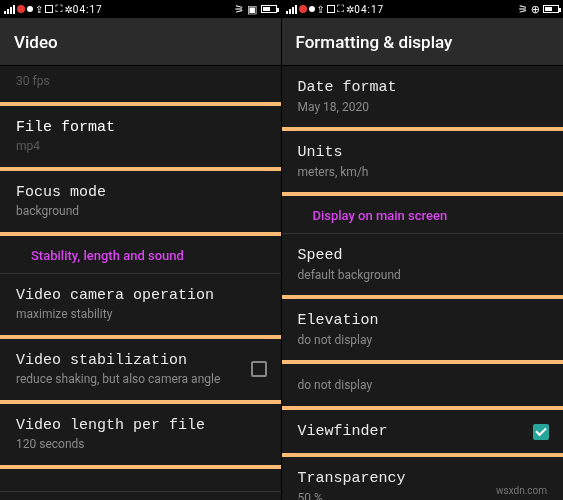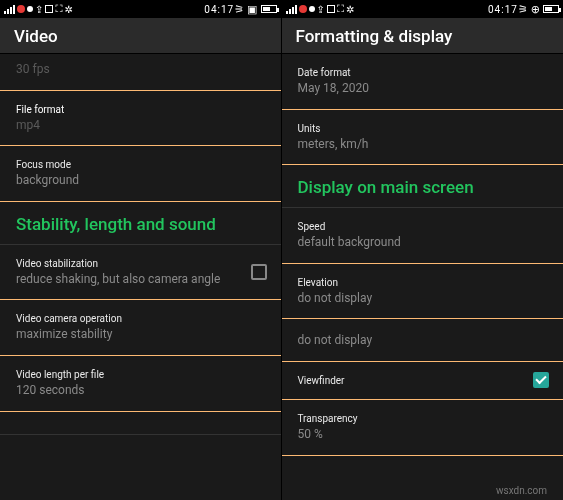--- a/index.html
+++ b/index.html
@@ -25,81 +25,83 @@
   .status-bar {
     height: 18px;
     background: #000;
     display: flex;
     align-items: center;
     padding: 0 4px;
     font-size: 10px;
     color: #fff;
   }
   .status-left { display: flex; align-items: center; gap: 2px; }
-  .status-center { flex: 1; text-align: right; letter-spacing: 1px; }
+  .status-center { flex: 1; text-align: left; letter-spacing: 1px; }
   .status-right { display: flex; align-items: center; gap: 3px; font-size: 11px; }
   .sig-bars { display: inline-flex; align-items: flex-end; gap: 1px; }
   .sig-bars span { width: 2px; background: #fff; display: inline-block; }
   .sig-bars span:nth-child(1){height:3px}.sig-bars span:nth-child(2){height:5px}
   .sig-bars span:nth-child(3){height:7px}.sig-bars span:nth-child(4){height:9px}
   .red-dot { width: 8px; height: 8px; border-radius: 50%; background: #e53935; display:inline-block; }
   .white-dot { width: 6px; height: 6px; border-radius: 50%; background: #fff; display:inline-block; }
   .icon-box { width:8px; height:8px; border:1px solid #fff; display:inline-block; }
   .battery {
     width: 16px; height: 8px; border:1px solid #fff; position: relative; display:inline-block;
   }
   .battery::after { content:""; position:absolute; right:-3px; top:2px; width:2px; height:4px; background:#fff; }
   .battery .fill { position:absolute; left:1px; top:1px; bottom:1px; width:7px; background:#fff; }
 
   
   .action-bar {
-    height: 36px;
+    height: 48px;
     background: #2b2b2b;
     display: flex;
     align-items: center;
     padding: 0 14px;
     border-bottom: 1px solid #000;
   }
   .action-bar .title {
     color: #fff;
     font-size: 17px;
     font-weight: 500;
   }
   
   .list {
     flex: 1;
     overflow: hidden;
     background: #1a1a1a;
   }
   .item {
     padding: 12px 16px;
-    border-bottom: 1px solid #fdba74;
+    border-bottom: 4px solid #fdba74;
     position: relative;
   }
   .item.dim .item-title { color: #ffffff; }
   .item.dim .item-sub { color: #5a5a5a; }
   .item-title {
     color: #eaeaea;
-    font-size: 10px;
+    font-size: 15px;
     line-height: 1.3;
+    font-family: Liberation Mono, monospace;
   }
   .item-sub {
     color: #8a8a8a;
     font-size: 12px;
     margin-top: 2px;
     line-height: 1.3;
   }
   .section-header {
     padding: 12px 16px 10px;
     border-bottom: 1px solid #333;
   }
   .section-header .label {
-    color: #22c55e;
-    font-size: 17px;
+    color: #d946ef;
+    font-size: 13px;
     font-weight: 500;
+    margin-left: 15px;
   }
   .item.with-check { padding-right: 50px; }
   .checkbox {
     position: absolute;
     right: 14px;
     top: 50%;
     transform: translateY(-50%);
     width: 16px;
     height: 16px;
     border: 2px solid #888;
@@ -172,28 +174,28 @@
       <div class="item-title">File format</div>
       <div class="item-sub">mp4</div>
     </div>
     <div class="item">
       <div class="item-title">Focus mode</div>
       <div class="item-sub">background</div>
     </div>
     <div class="section-header">
       <div class="label">Stability, length and sound</div>
     </div>
+    <div class="item">
+      <div class="item-title">Video camera operation</div>
+      <div class="item-sub">maximize stability</div>
+    </div>
     <div class="item with-check">
       <div class="item-title">Video stabilization</div>
       <div class="item-sub">reduce shaking, but also camera angle</div>
       <div class="checkbox"></div>
-    </div>
-    <div class="item">
-      <div class="item-title">Video camera operation</div>
-      <div class="item-sub">maximize stability</div>
     </div>
     <div class="item">
       <div class="item-title">Video length per file</div>
       <div class="item-sub">120 seconds</div>
     </div>
     <div class="section-header">
       
     </div>
   </div>
 </div>

